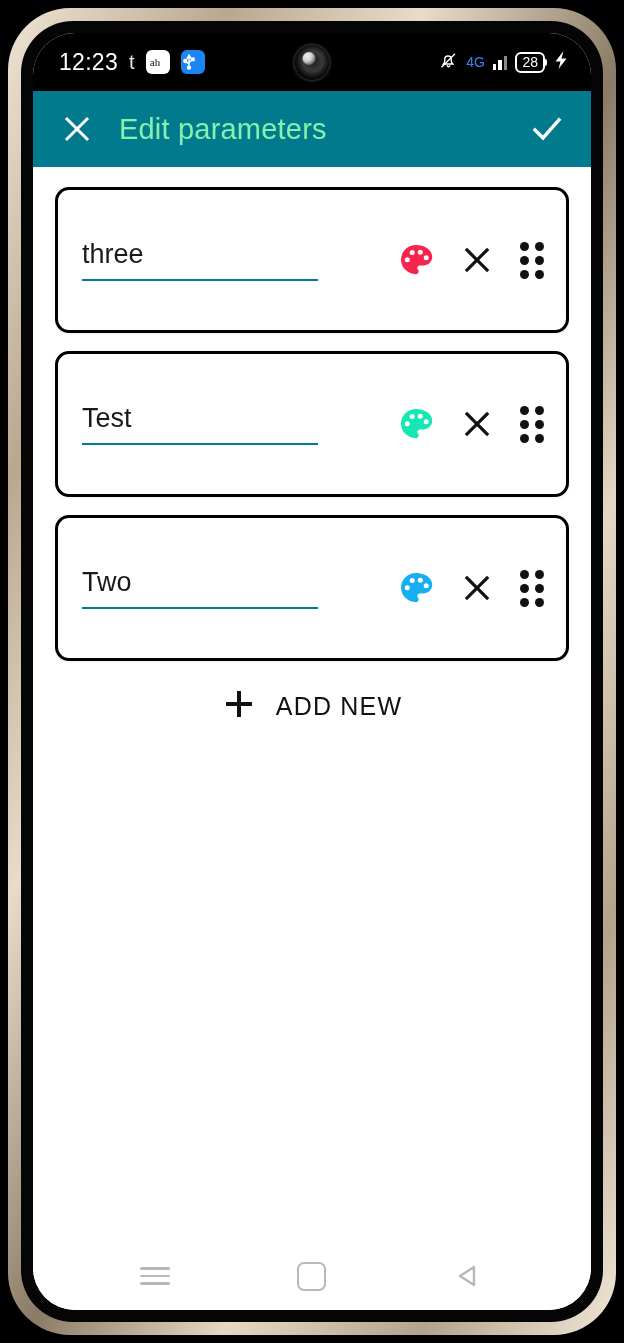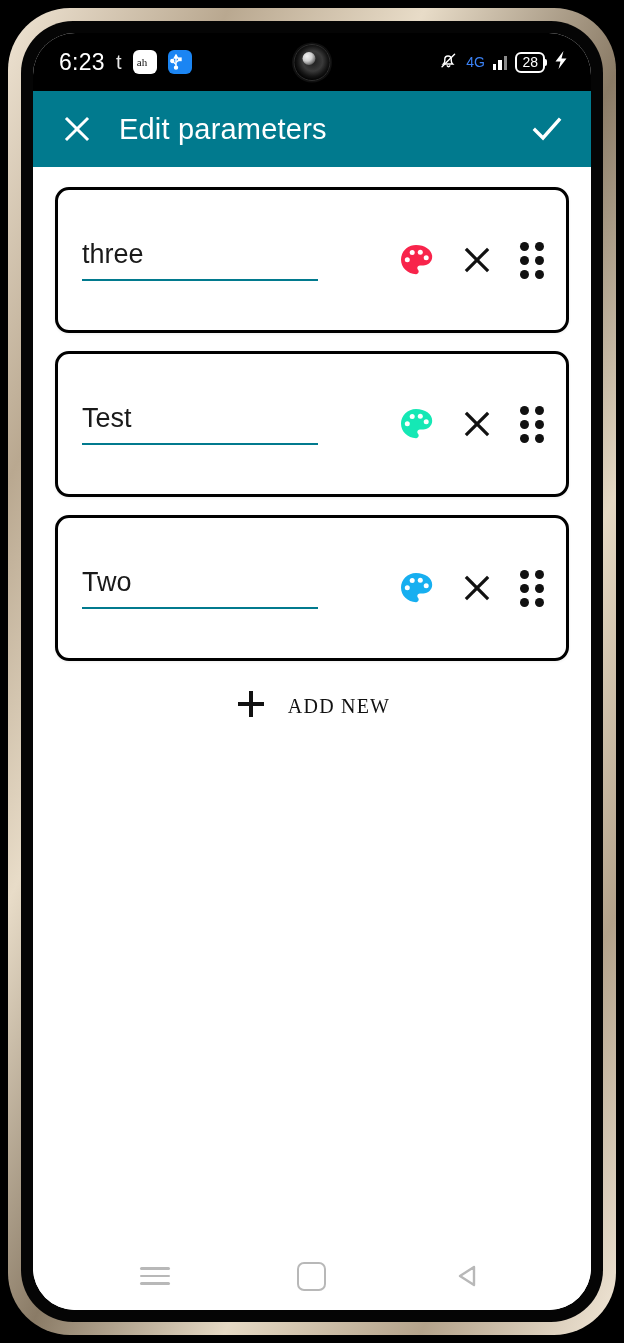--- a/index.html
+++ b/index.html
@@ -148,21 +148,21 @@
   
   #app-bar {
     height: 76px;
     background: #017A8E;
     display: flex;
     align-items: center;
     padding: 0 26px;
     box-sizing: border-box;
   }
   #app-bar-title {
-    color: #ffffff;
+    color: #86efac;
     font-size: 29px;
     margin-left: 24px;
     flex: 1;
     letter-spacing: 0.2px;
   }
   .bar-icon {
     width: 36px;
     height: 36px;
     display: flex;
     align-items: center;
@@ -226,24 +226,23 @@
   #add-new-row {
     display: flex;
     align-items: center;
     justify-content: center;
     gap: 20px;
     height: 54px;
     margin-top: 6px;
     cursor: pointer;
   }
   #add-new-label {
-    font-size: 20px;
+    font-size: 25px;
     color: #111111;
     letter-spacing: 1.2px;
-    font-family: Liberation Serif, serif;
   }
 
   
   #nav-bar {
     height: 68px;
     background: #ffffff;
     display: flex;
     align-items: center;
     justify-content: space-around;
     padding: 0 44px;
@@ -264,21 +263,21 @@
 </style>
 </head>
 <body>
 
 <div id="phone-frame">
   <div id="phone-bezel">
     <div id="screen">
 
       <div id="status-bar">
         <div id="status-left">
-          <span id="clock">6:23</span>
+          <span id="clock">12:23</span>
           <span class="notif-glyph">t</span>
           <span class="notif-badge white">
             <svg width="18" height="18" viewBox="0 0 18 18" aria-hidden="true">
               <text x="9" y="13" font-size="11" text-anchor="middle" fill="#101010" font-family="Liberation Serif, serif">ah</text>
             </svg>
           </span>
           <span class="notif-badge blue">
             <svg width="16" height="16" viewBox="0 0 16 16" aria-hidden="true">
               <g stroke="#ffffff" stroke-width="1.4" fill="#ffffff">
                 <line x1="8" y1="2.5" x2="8" y2="13.5"></line>

